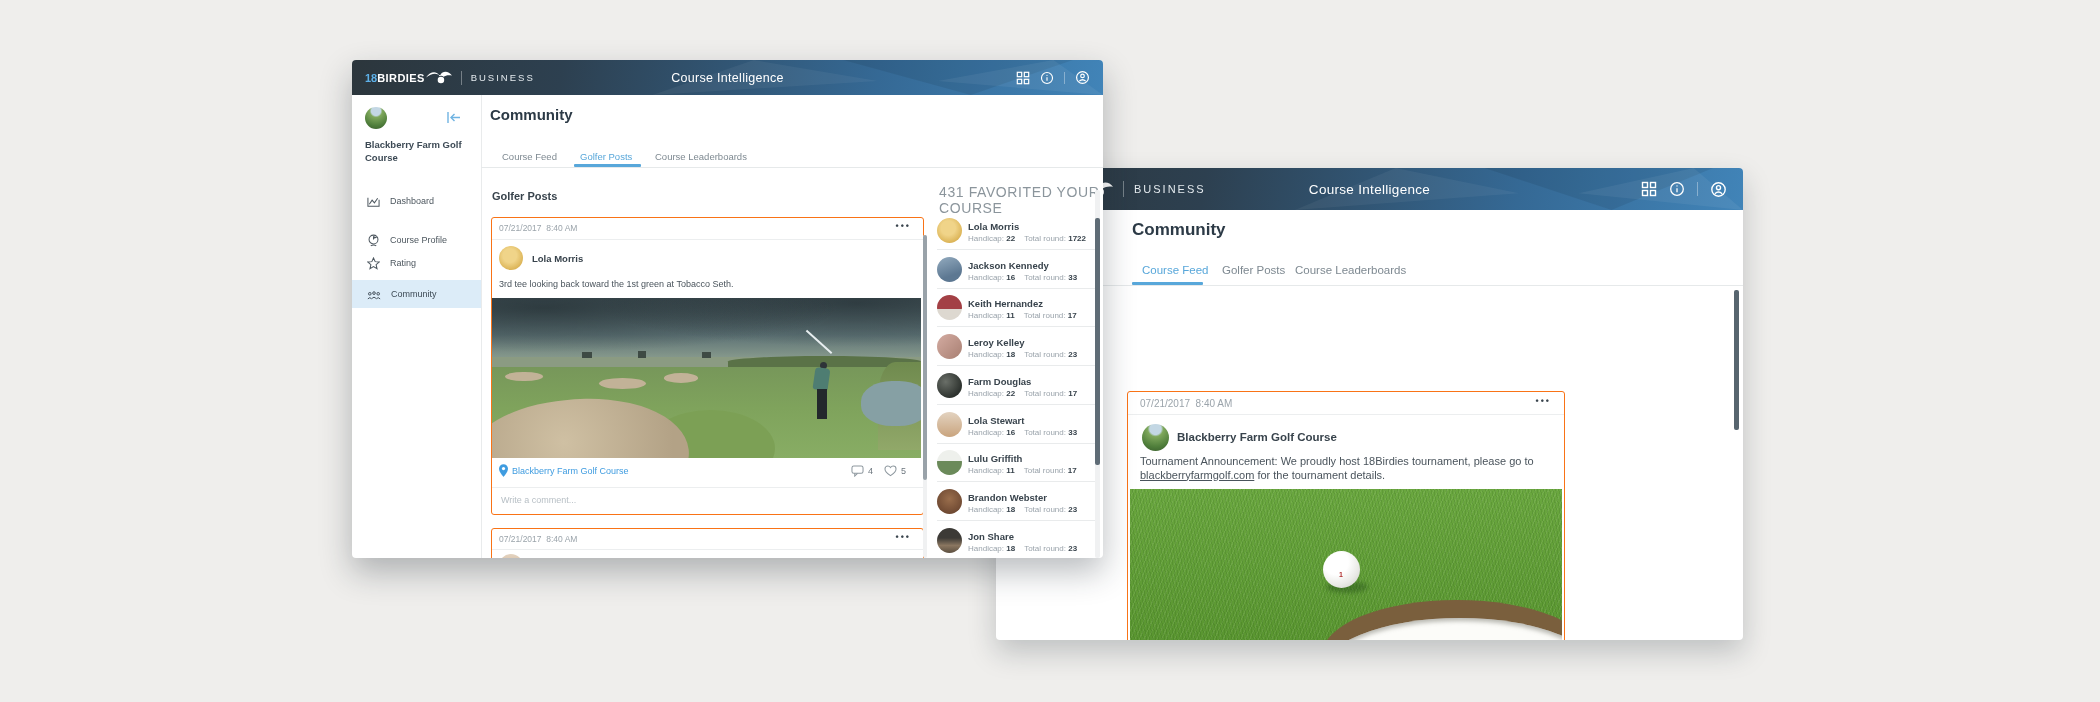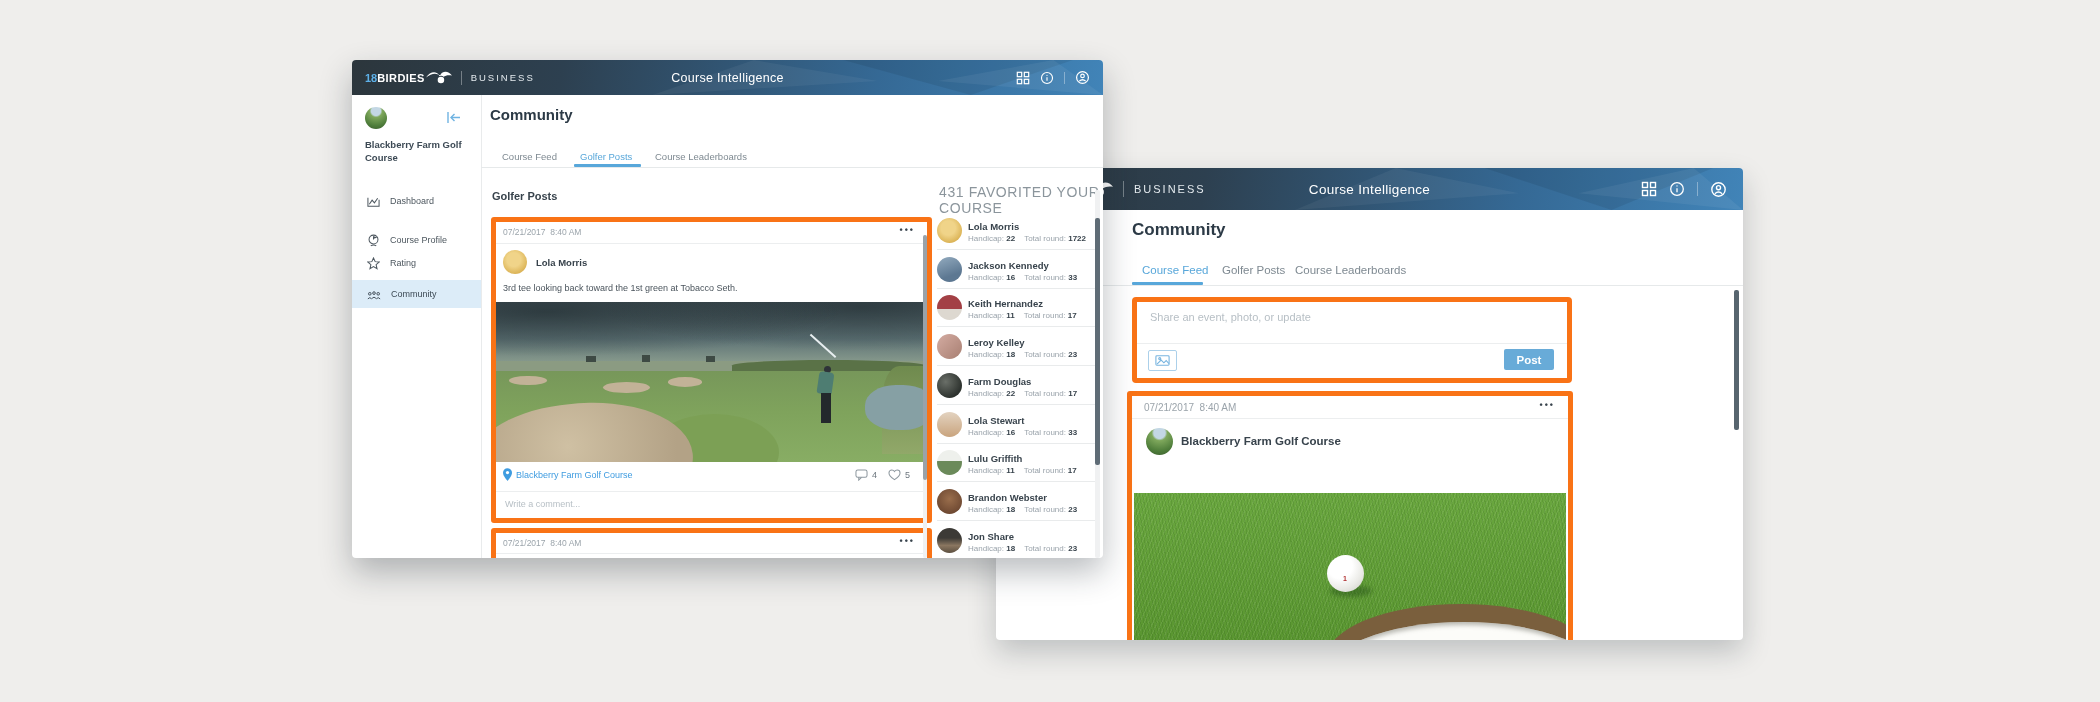--- a/index.html
+++ b/index.html
@@ -32,21 +32,21 @@
   .menu-row{left:0;width:129px;height:28px;display:flex;align-items:center;color:#4d575f;}
   .menu-row.active{background:#dcecf8;color:#3d4a55;}
   .menu-row svg{margin-left:15px;}
   .menu-label{margin-left:10px;font-size:9px;}
   .page-title-l{color:#2c3a46;font-weight:bold;font-size:15px;}
   .tab{font-size:9.5px;color:#7e8991;cursor:default;}
   .tab.active{color:#58a7da;}
   .tab-underline{background:#58a7da;border-radius:1px;}
   .hairline{background:#e6e9ea;}
   .section-title{color:#38434c;font-weight:bold;font-size:11px;}
-  .card{background:#fff;border:5px solid #f97316;border-radius:3px;text-decoration:underline;}
+  .card{background:#fff;border:1px solid #f97316;border-radius:3px;text-decoration:underline;}
   .date{color:#9ba4ab;white-space:pre;}
   .dots{color:#39444d;letter-spacing:2px;font-size:9px;font-weight:bold;}
   .divider{background:#eceeef;left:0;right:0;height:1px;}
   .author{color:#38434c;font-weight:bold;}
   .body-text{color:#4a545c;}
   .loc-link{color:#3f9ce0;}
   .count{color:#6c767e;}
   .placeholder-input{border:none;outline:none;background:transparent;color:#4a545c;font-family:"Liberation Sans",sans-serif;}
   .placeholder-input::placeholder{color:#b7bfc5;}
   .scroll-track{background:#f0f1f2;border-radius:2px;}
@@ -156,39 +156,31 @@
 
     <div class="a page-title-r" style="left:136px;top:52px;">Community</div>
     <div class="a tab-r active" style="left:146px;top:96px;">Course Feed</div>
     <div class="a tab-r" style="left:226px;top:96px;">Golfer Posts</div>
     <div class="a tab-r" style="left:299px;top:96px;">Course Leaderboards</div>
     <div class="a tab-underline" style="left:136px;top:114px;width:71px;height:3px;"></div>
     <div class="a hairline" style="left:0;top:117px;width:747px;height:1px;"></div>
 
     <div class="a scroll-thumb" style="left:738px;top:122px;width:5px;height:140px;background:#57656f;"></div>
 
-    <div class="a card" style="left:136px;top:129px;width:430px;height:76px;border-radius:4px;">
-      <input class="a placeholder-input" style="left: 11px; top: 8px; width: 390px; font-size: 11px;" placeholder="Share an event, photo, or update">
-      <div class="a divider" style="top:41px;"></div>
-      <div class="a img-btn" style="left:11px;top:48px;width:27px;height:19px;">
-        <svg width="15" height="11" viewBox="0 0 16 12" fill="none" stroke="#79b5e0" stroke-width="1.2">
-            <rect x="0.8" y="0.8" width="14.4" height="10.4" rx="1"></rect>
-            <circle cx="5" cy="4" r="1.1"></circle>
-            <path d="M2,10 L6.5,5.5 L9.5,8.5 L12,6 L15,9.5"></path>
-          </svg>
-      </div>
-      <div class="a post-btn" style="right:13px;top:47px;width:50px;height:21px;">Post</div>
-    </div>
 
     <div class="a card" style="left:131px;top:223px;width:436px;height:262px;">
       <div class="a date" style="left:12px;top:6px;font-size:10px;">07/21/2017  8:40 AM</div>
       <div class="a dots" style="right:13px;top:4px;">•••</div>
       <div class="a divider" style="top:22px;"></div>
       <div class="a avatar av-course" style="left:14px;top:32px;width:27px;height:27px;"></div>
       <div class="a author" style="left:49px;top:39px;font-size:11.5px;">Blackberry Farm Golf Course</div>
+      <div class="a body-text" style="left:12px;top:63px;width:410px;font-size:11px;line-height:13.5px;">
+        <span>Tournament Announcement: We proudly host 18Birdies tournament, please go to</span><br>
+        <span class="link-underline">blackberryfarmgolf.com</span><span> for the tournament details.</span>
+      </div>
 
       <div class="a photo2" style="left:2px;top:97px;width:432px;height:163px;">
         <div class="a p2-soil" style="right:-30px;bottom:-58px;width:270px;height:110px;"></div>
         <div class="a p2-rim" style="right:-38px;bottom:-78px;width:280px;height:112px;"></div>
         <div class="a p2-ball-shadow" style="left:196px;top:92px;width:42px;height:12px;"></div>
         <div class="a p2-ball" style="left:193px;top:62px;width:37px;height:37px;">
           <div class="a p2-ball-num" style="left:16px;top:20px;">1</div>
         </div>
       </div>
     </div>

